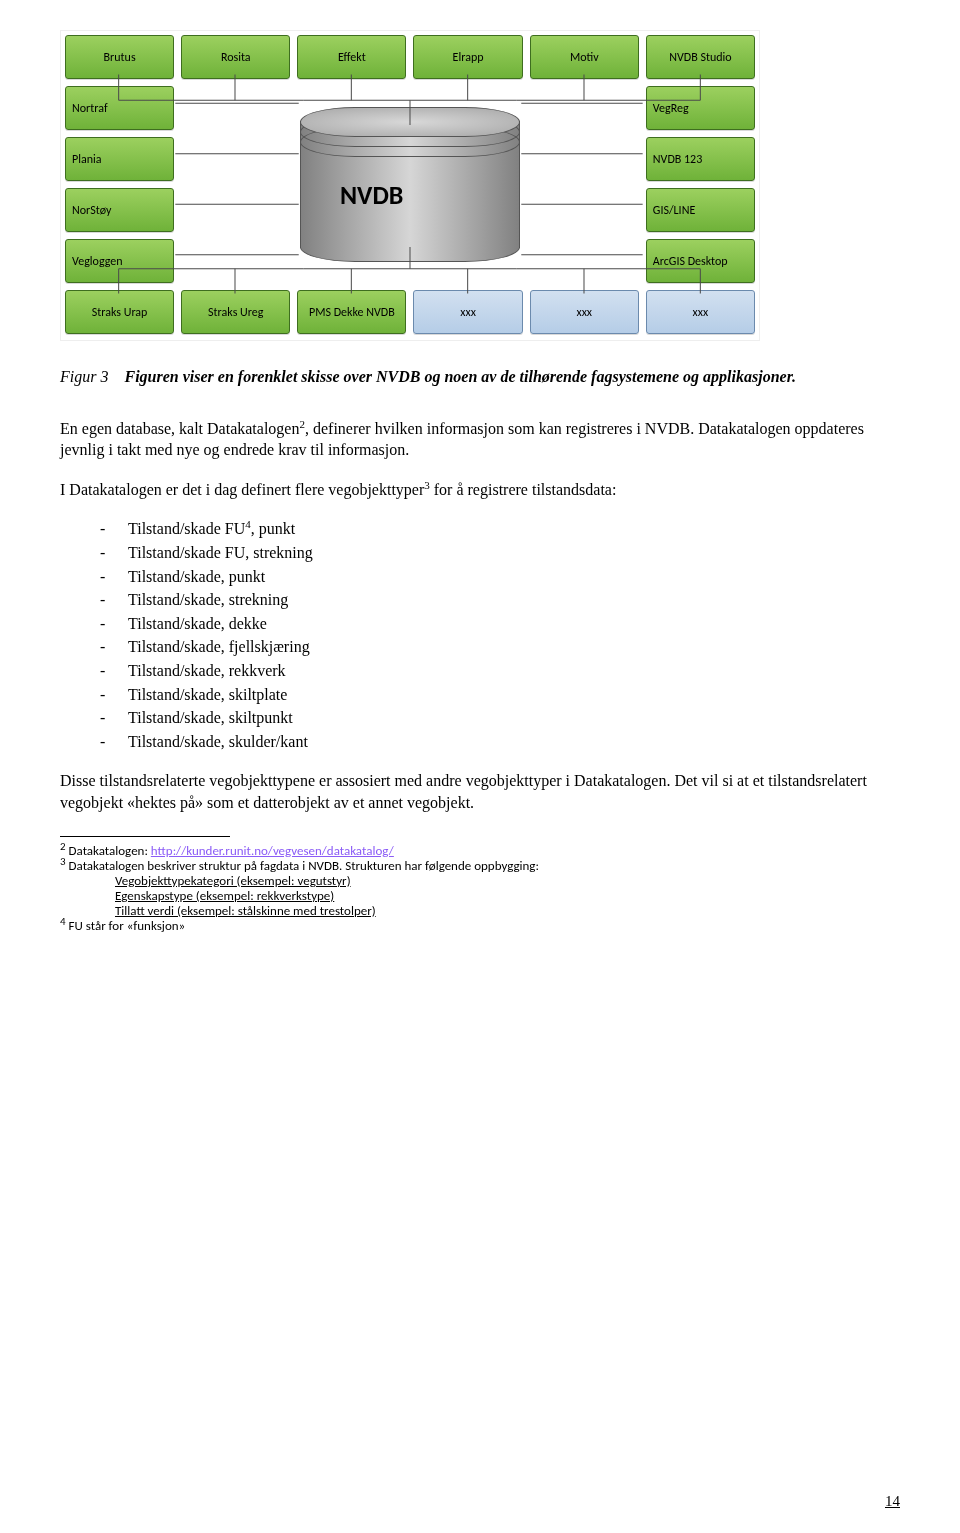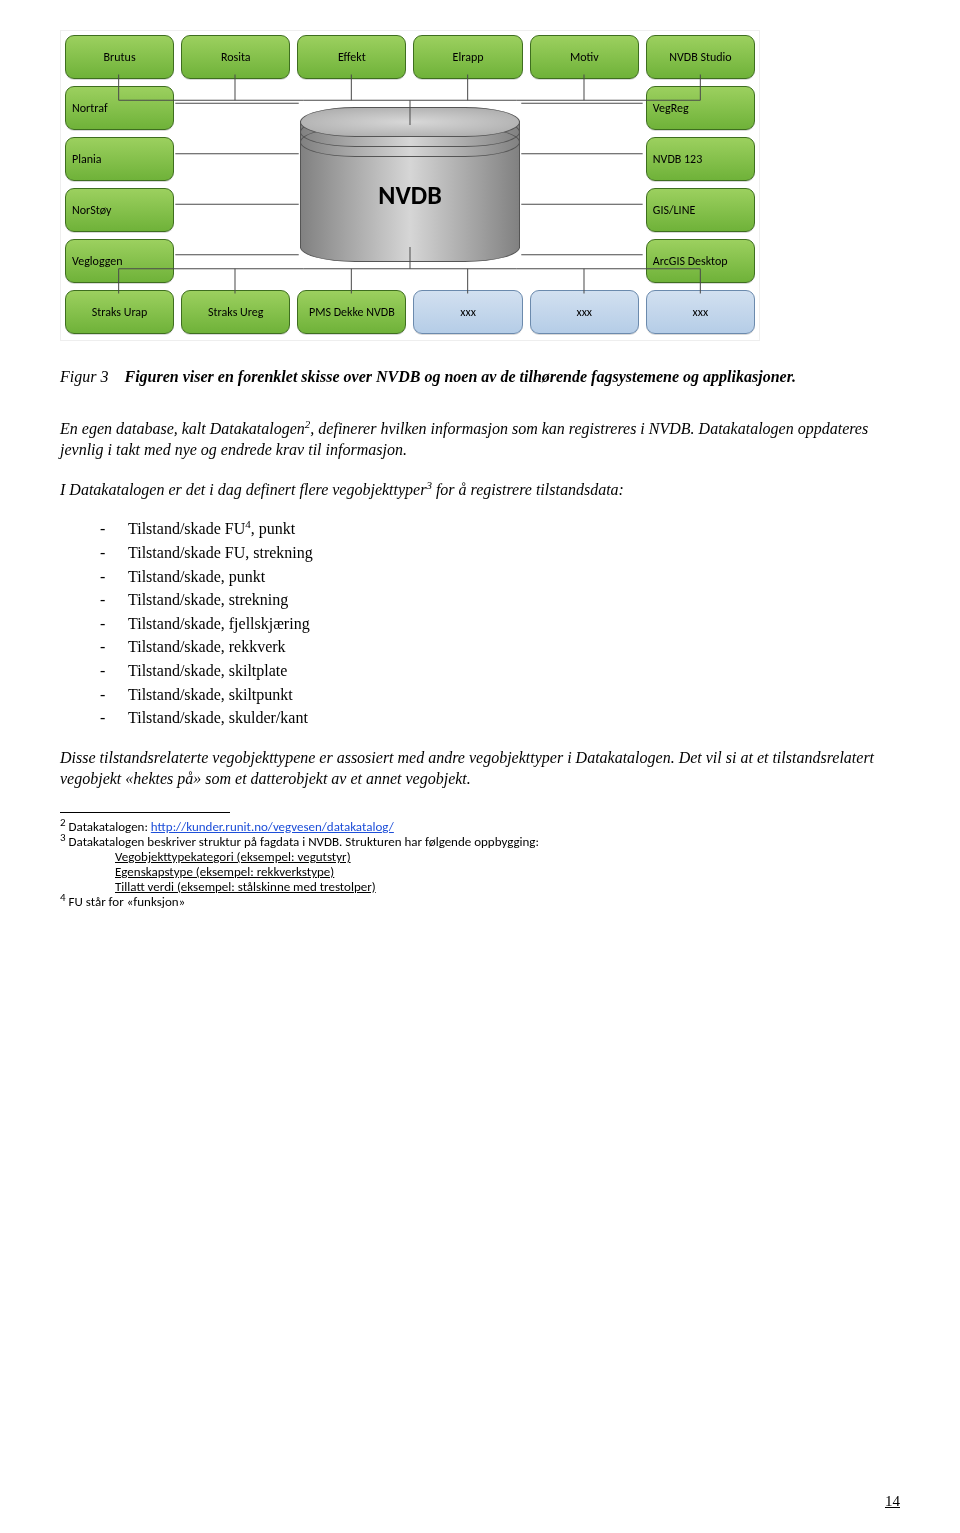--- a/index.html
+++ b/index.html
@@ -23,21 +23,21 @@
   }
   .grid{
     display:grid;
     grid-template-columns: repeat(6, 1fr);
     grid-template-rows: 44px 44px 44px 44px 44px 44px;
     gap:7px 7px;
   }
   .box{
     background:linear-gradient(#9cd05f,#6fb239);
     border:1px solid #3e6e1f;
-    border-radius:9px;
+    border-radius:3px;
     font:12px Calibri, Arial, sans-serif;
     color:#000;
     display:flex;
     align-items:center;
     padding:0 6px;
     box-shadow:0 1px 0 rgba(0,0,0,.15);
   }
   .box.blue{
     background:linear-gradient(#d2e0f0,#b5cde7);
     border-color:#6b8aad;
@@ -72,46 +72,47 @@
     border:1px solid #555;border-radius:50%/100%;}
   .cyl-ring2{position:absolute;left:0;right:0;top:20px;height:28px;
     border:1px solid #555;border-radius:50%/100%;}
   .cyl-bottom{
     position:absolute;left:0;right:0;bottom:0;height:28px;
     background:linear-gradient(90deg,#818181,#d6d6d6,#818181);
     border:1px solid #555;border-radius:50%/100%;
   }
   .cyl-label{
     position:absolute;left:0;right:0;top:72px;
-    text-align:center;
+    text-align:left;
     font:700 26px Calibri,Arial,sans-serif;
     color:#000;
+    padding-left:40px;
   }
   
   .wires{
     position:absolute;left:0;top:0;width:100%;height:100%;
     pointer-events:none;
   }
   
   .caption{
     font-style:italic;
     font-weight:700;
     margin:0 0 30px 0;
   }
   .caption .lead{font-style:italic;font-weight:400;}
-  p{margin:0 0 18px 0;font-style:italic;}
+  p{margin:0 0 18px 0;}
   ul.dash{list-style:none;padding:0;margin:0 0 18px 40px;}
   ul.dash li{position:relative;padding-left:28px;margin:2px 0;font-family:Liberation Serif, serif;}
   ul.dash li::before{content:"-";position:absolute;left:0;}
   sup{font-size:11px;vertical-align:super;line-height:0;}
   hr.fn{border:none;border-top:1px solid #000;width:170px;margin:22px 0 6px 0;}
   .footnotes{font:13px Calibri,Arial,sans-serif;margin-top:0;}
   .footnotes .indent{padding-left:55px;display:block;text-decoration:underline;}
   .page-num{position:absolute;right:60px;bottom:22px;font-size:15px;text-decoration:underline;}
-  a.fn-link{color:#1d4ed8;text-decoration:underline;}
+  a.fn-link{color:#8b5cf6;text-decoration:underline;}
 </style>
 </head>
 <body>
 
 <div class="diagram-wrap">
   <div class="grid" id="diagram-grid">
       <div class="box top">Brutus</div>
       <div class="box top">Rosita</div>
       <div class="box top">Effekt</div>
       <div class="box top">Elrapp</div>
@@ -191,20 +192,21 @@
 
 <p>
   <span>I Datakatalogen er det i dag definert flere vegobjekttyper</span><sup>3</sup><span> for å registrere tilstandsdata:</span>
 </p>
 
 <ul class="dash" id="tilstand-list">
     <li><span>Tilstand/skade FU</span><sup>4</sup><span>, punkt</span></li>
     <li><span>Tilstand/skade FU, strekning</span></li>
     <li><span>Tilstand/skade, punkt</span></li>
     <li><span>Tilstand/skade, strekning</span></li>
+    <li><span>Tilstand/skade, dekke</span></li>
     <li><span>Tilstand/skade, fjellskjæring</span></li>
     <li><span>Tilstand/skade, rekkverk</span></li>
     <li><span>Tilstand/skade, skiltplate</span></li>
     <li><span>Tilstand/skade, skiltpunkt</span></li>
     <li><span>Tilstand/skade, skulder/kant</span></li>
   </ul>
 
 <p>Disse tilstandsrelaterte vegobjekttypene er assosiert med andre vegobjekttyper i Datakatalogen. Det vil si at et tilstandsrelatert vegobjekt «hektes på» som et datterobjekt av et annet vegobjekt.</p>
 
 <hr class="fn">

